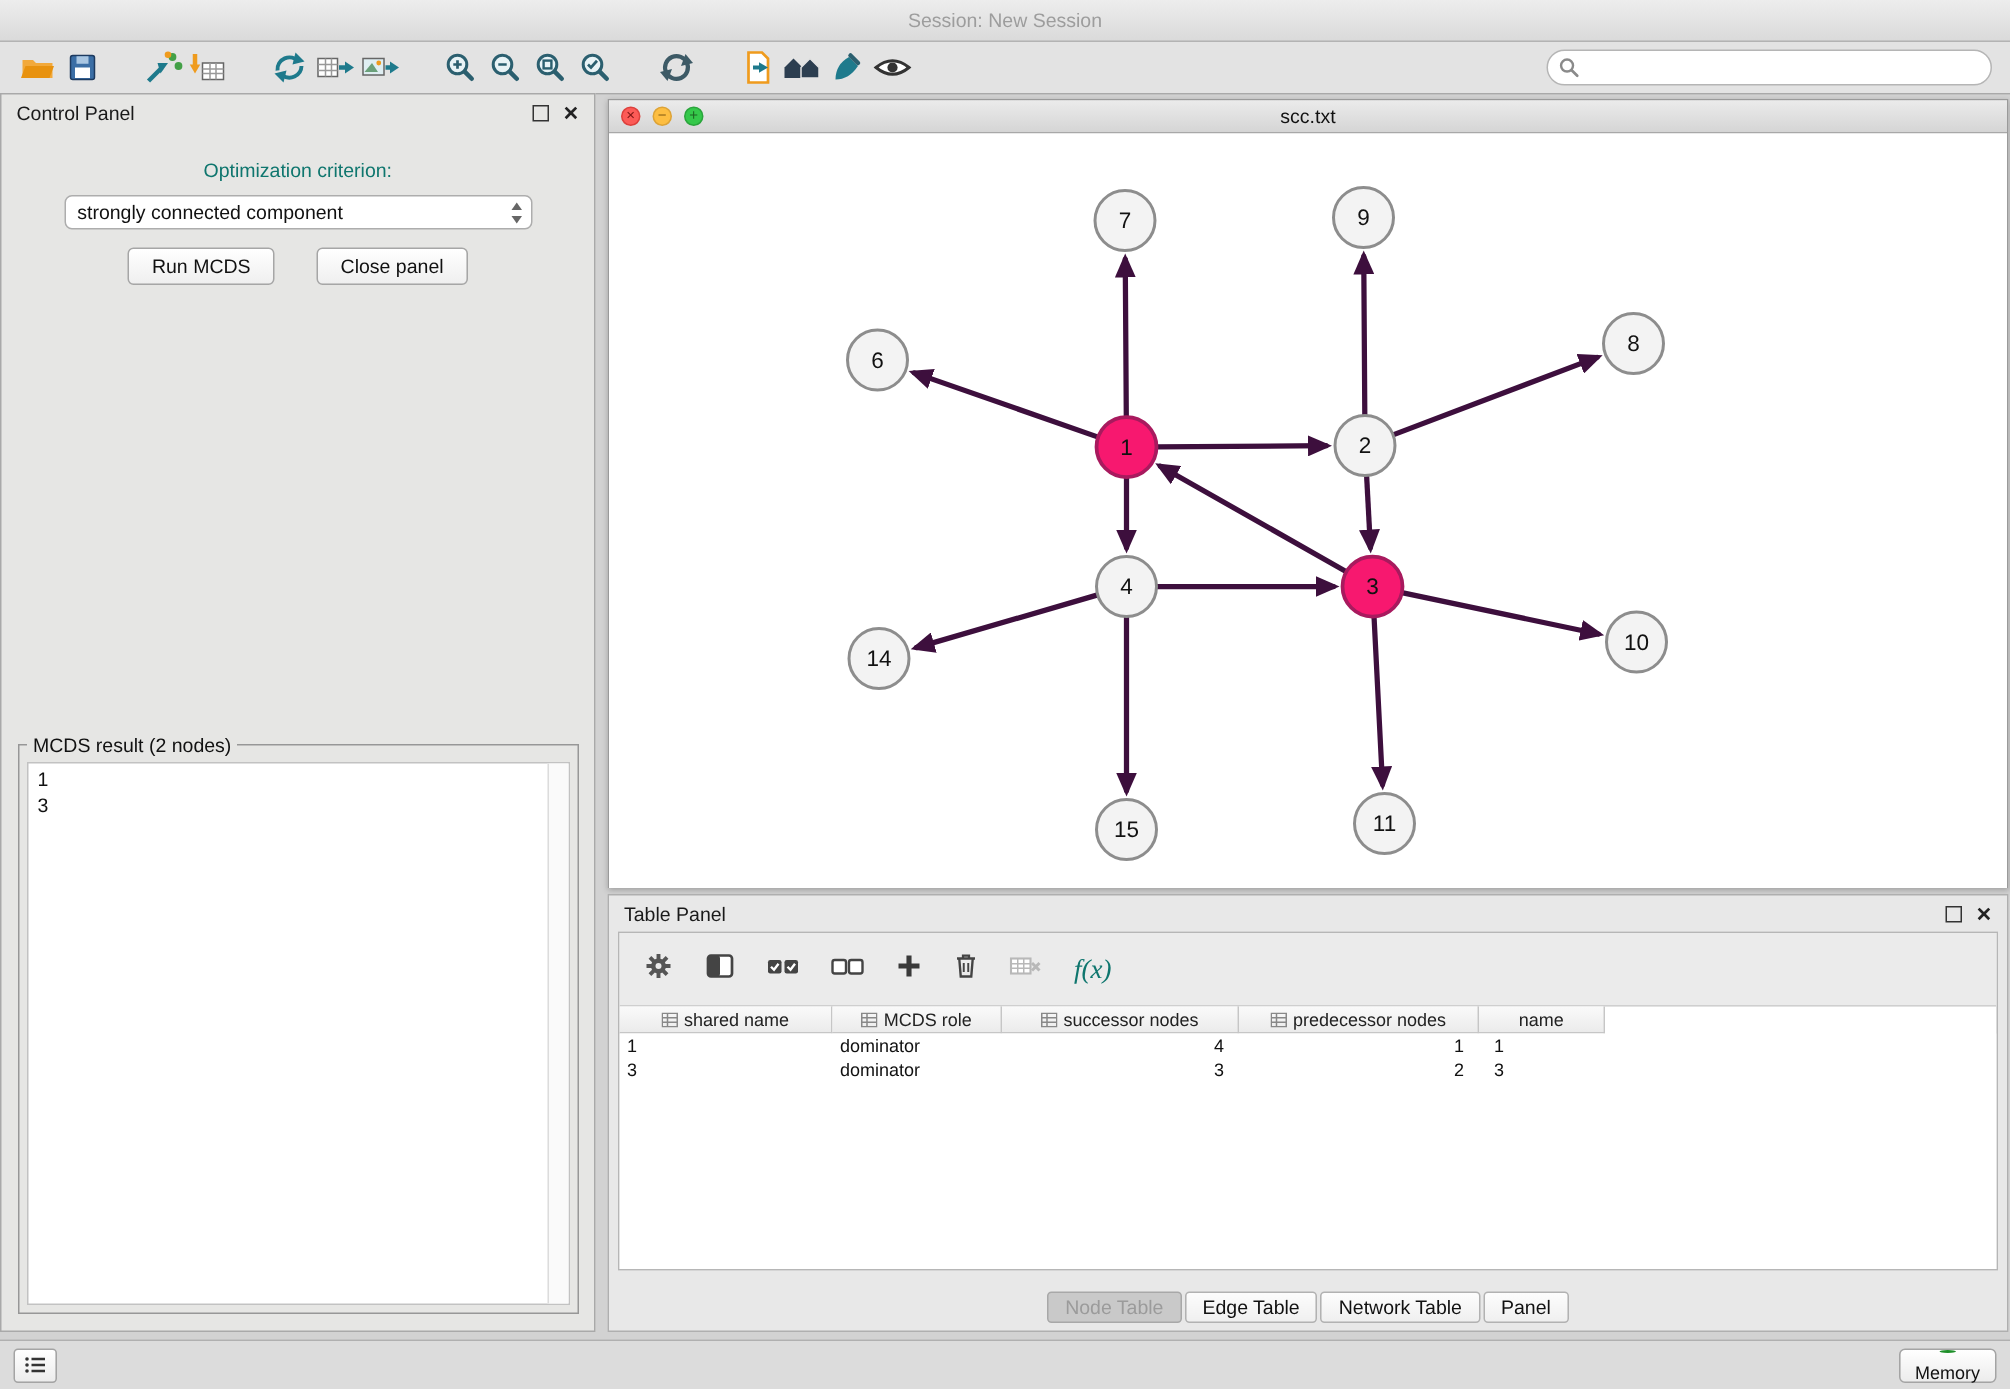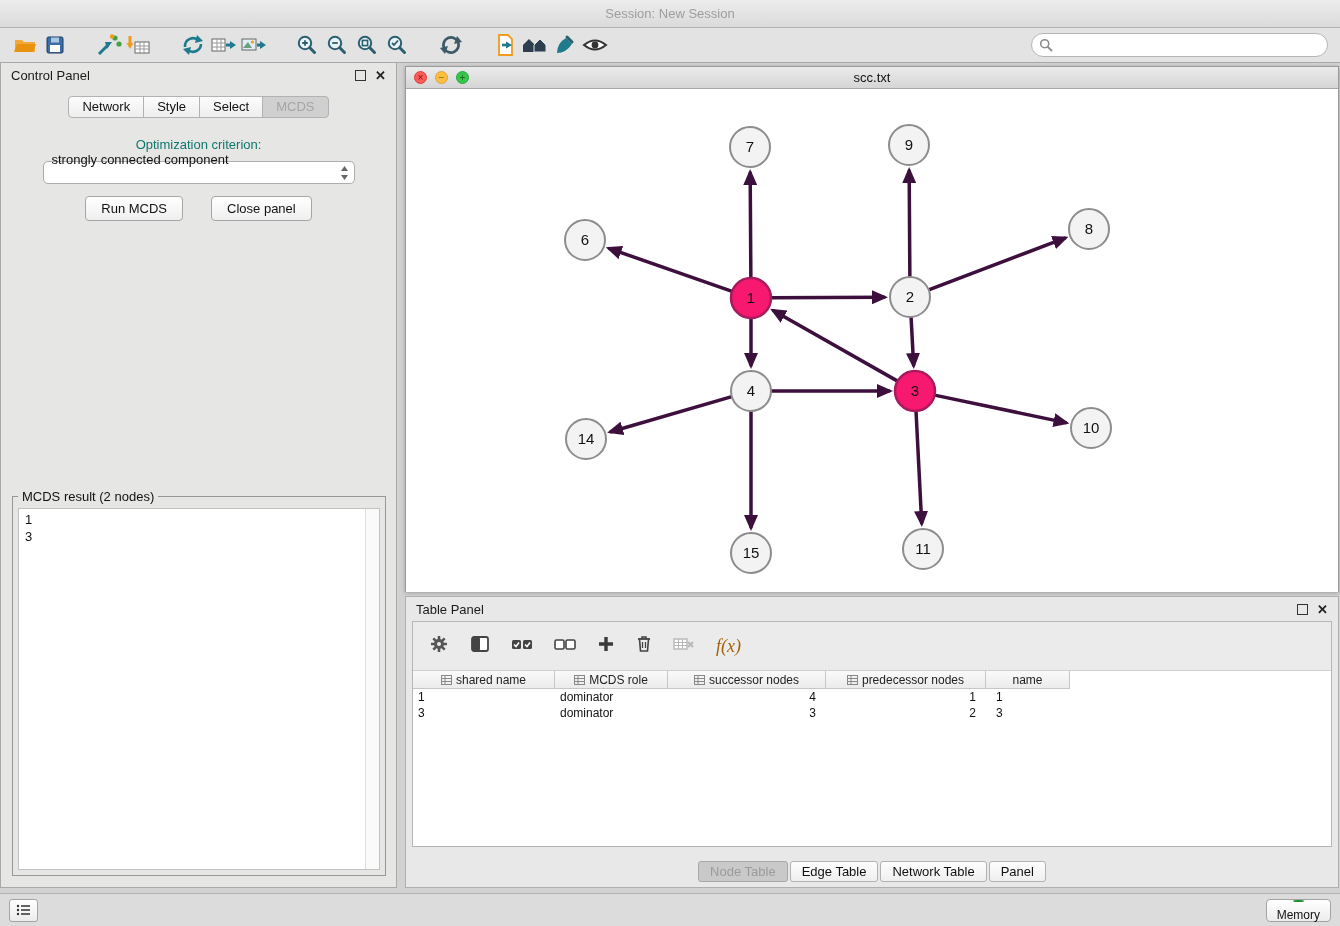--- a/index.html
+++ b/index.html
@@ -21,21 +21,21 @@
   .panel-header{height:24px;display:flex;align-items:center;padding:0 10px;font-size:13px;color:#1a1a1a;gap:32px;}
   .ph-icons{margin-left:auto;display:flex;align-items:center;gap:9px;}
   .float-ic{width:9px;height:9px;border:1.5px solid #333;display:inline-block;}
   .close-ic{font-size:13px;font-weight:bold;color:#222;line-height:13px;}
   .cp-tabs{display:flex;justify-content:center;margin-top:9px;}
   .cp-tab{height:20px;line-height:20px;padding:0 13px;font-size:13px;color:#111;background:linear-gradient(#fcfcfc,#eee);border:1px solid #b2b2b2;margin-left:-1px;cursor:default;}
   .cp-tab:first-child{border-radius:4px 0 0 4px;margin-left:0;}
   .cp-tab:last-child{border-radius:0 4px 4px 0;}
   .cp-tab.active{background:#d0d0d0;color:#a5a5a5;}
   .opt-label{text-align:center;margin-top:19px;font-size:13px;color:#0f766e;}
-  .dropdown{position:relative;margin:9px auto 0;width:312px;height:23px;background:#fff;border:1px solid #adadad;border-radius:5px;display:flex;align-items:flex-end;font-size:13px;color:#111;padding:0 20px 16px 8px;box-sizing:border-box;}
+  .dropdown{position:relative;margin:9px auto 0;width:312px;height:23px;background:#fff;border:1px solid #adadad;border-radius:5px;display:flex;align-items:center;font-size:13px;color:#111;padding:0 20px 0 8px;box-sizing:border-box;}
   .dd-stepper{position:absolute;right:5px;top:3px;}
   .btn-row{display:flex;justify-content:center;gap:28px;margin-top:12px;}
   .btn{height:23px;padding:0 15px;background:linear-gradient(#ffffff,#efefef);border:1px solid #a6a6a6;border-radius:4px;font-size:13px;color:#111;display:flex;align-items:center;cursor:default;}
   .result-box{position:absolute;left:11px;top:433px;width:372px;height:378px;border:1px solid #979797;background:#e6e6e4;}
   .result-legend{position:absolute;top:-8px;left:5px;background:#e6e6e4;padding:0 4px;font-size:13px;color:#111;}
   .result-area{position:absolute;left:5px;right:5px;top:11px;bottom:5px;background:#fff;border:1px solid #c2c2c2;font-size:13px;color:#111;line-height:17px;padding:2px 0 0 6px;box-sizing:border-box;}
   .result-scroll{position:absolute;top:0;bottom:0;right:0;width:13px;background:#fafafa;border-left:1px solid #dcdcdc;}
 
   
   .network-window{position:absolute;left:405px;top:66px;width:934px;height:526px;background:#fff;border:1px solid #9a9a9a;box-sizing:border-box;box-shadow:0 1px 4px rgba(0,0,0,.25);}
@@ -44,21 +44,21 @@
   .light{width:13px;height:13px;border-radius:50%;font-size:10px;line-height:12px;text-align:center;box-sizing:border-box;}
   .light.red{background:#fc5b57;border:1px solid #dd403c;color:#7c1513;}
   .light.yellow{background:#fdbe41;border:1px solid #dda336;color:#8a6116;}
   .light.green{background:#35c84a;border:1px solid #2aa53c;color:#1f6623;}
   .nw-canvas{position:relative;width:932px;height:503px;background:#fff;}
 
   
   .table-panel{position:absolute;left:405px;top:596px;width:934px;height:292px;background:#e8e8e8;border:1px solid #afafaf;box-sizing:border-box;}
   .tp-inner{position:absolute;left:6px;right:6px;top:24px;bottom:40px;background:#fff;border:1px solid #b6b6b6;display:flex;flex-direction:column;overflow:hidden;}
   .tp-toolbar{height:48px;background:#ebebeb;border-bottom:1px solid #cfcfcf;display:flex;align-items:center;gap:21px;padding-left:16px;flex:0 0 auto;}
-  .fx{font-family:"Liberation Serif",serif;font-style:italic;font-size:18px;color:#a16207;}
+  .fx{font-family:"Liberation Serif",serif;font-style:italic;font-size:18px;color:#0f766e;}
   .tp-thead{display:flex;height:18px;flex:0 0 auto;}
   .th{background:linear-gradient(#fafafa,#ebebeb);border-right:1px solid #c6c6c6;border-bottom:1px solid #c6c6c6;display:flex;align-items:center;justify-content:center;gap:4px;font-size:12px;color:#222;box-sizing:border-box;}
   .c0{width:142px;} .c1{width:113px;} .c2{width:158px;} .c3{width:160px;} .c4{width:84px;}
   .tp-rows{flex:1;background:#fff;}
   .trow{display:flex;height:16px;align-items:center;font-size:12px;color:#111;}
   .td{display:flex;align-items:center;box-sizing:border-box;height:16px;}
   .td.al{justify-content:flex-start;padding-left:5px;}
   .td.ar{justify-content:flex-end;padding-right:10px;}
   .td.c4{padding-left:10px;}
   .tp-tabs{position:absolute;bottom:5px;left:0;right:0;display:flex;justify-content:center;gap:2px;}
@@ -206,26 +206,20 @@
     </div>
   </div>
 
   <div class="control-panel">
     <div class="panel-header">
       <span>Control Panel</span>
       <span class="ph-icons">
         <span class="float-ic"></span>
         <span class="close-ic">✕</span>
       </span>
-    </div>
-    <div class="cp-tabs">
-      <span class="cp-tab">Network</span>
-      <span class="cp-tab">Style</span>
-      <span class="cp-tab">Select</span>
-      <span class="cp-tab active">MCDS</span>
     </div>
     <div class="opt-label">Optimization criterion:</div>
     <div class="dropdown">
       <span>strongly connected component</span>
       <span class="dd-stepper">
         <svg width="9" height="16" viewBox="0 0 9 16">
             <path d="M4.5 1 L8 6 H1 Z" fill="#666"></path>
             <path d="M4.5 15 L1 10 H8 Z" fill="#666"></path>
           </svg>
       </span>

